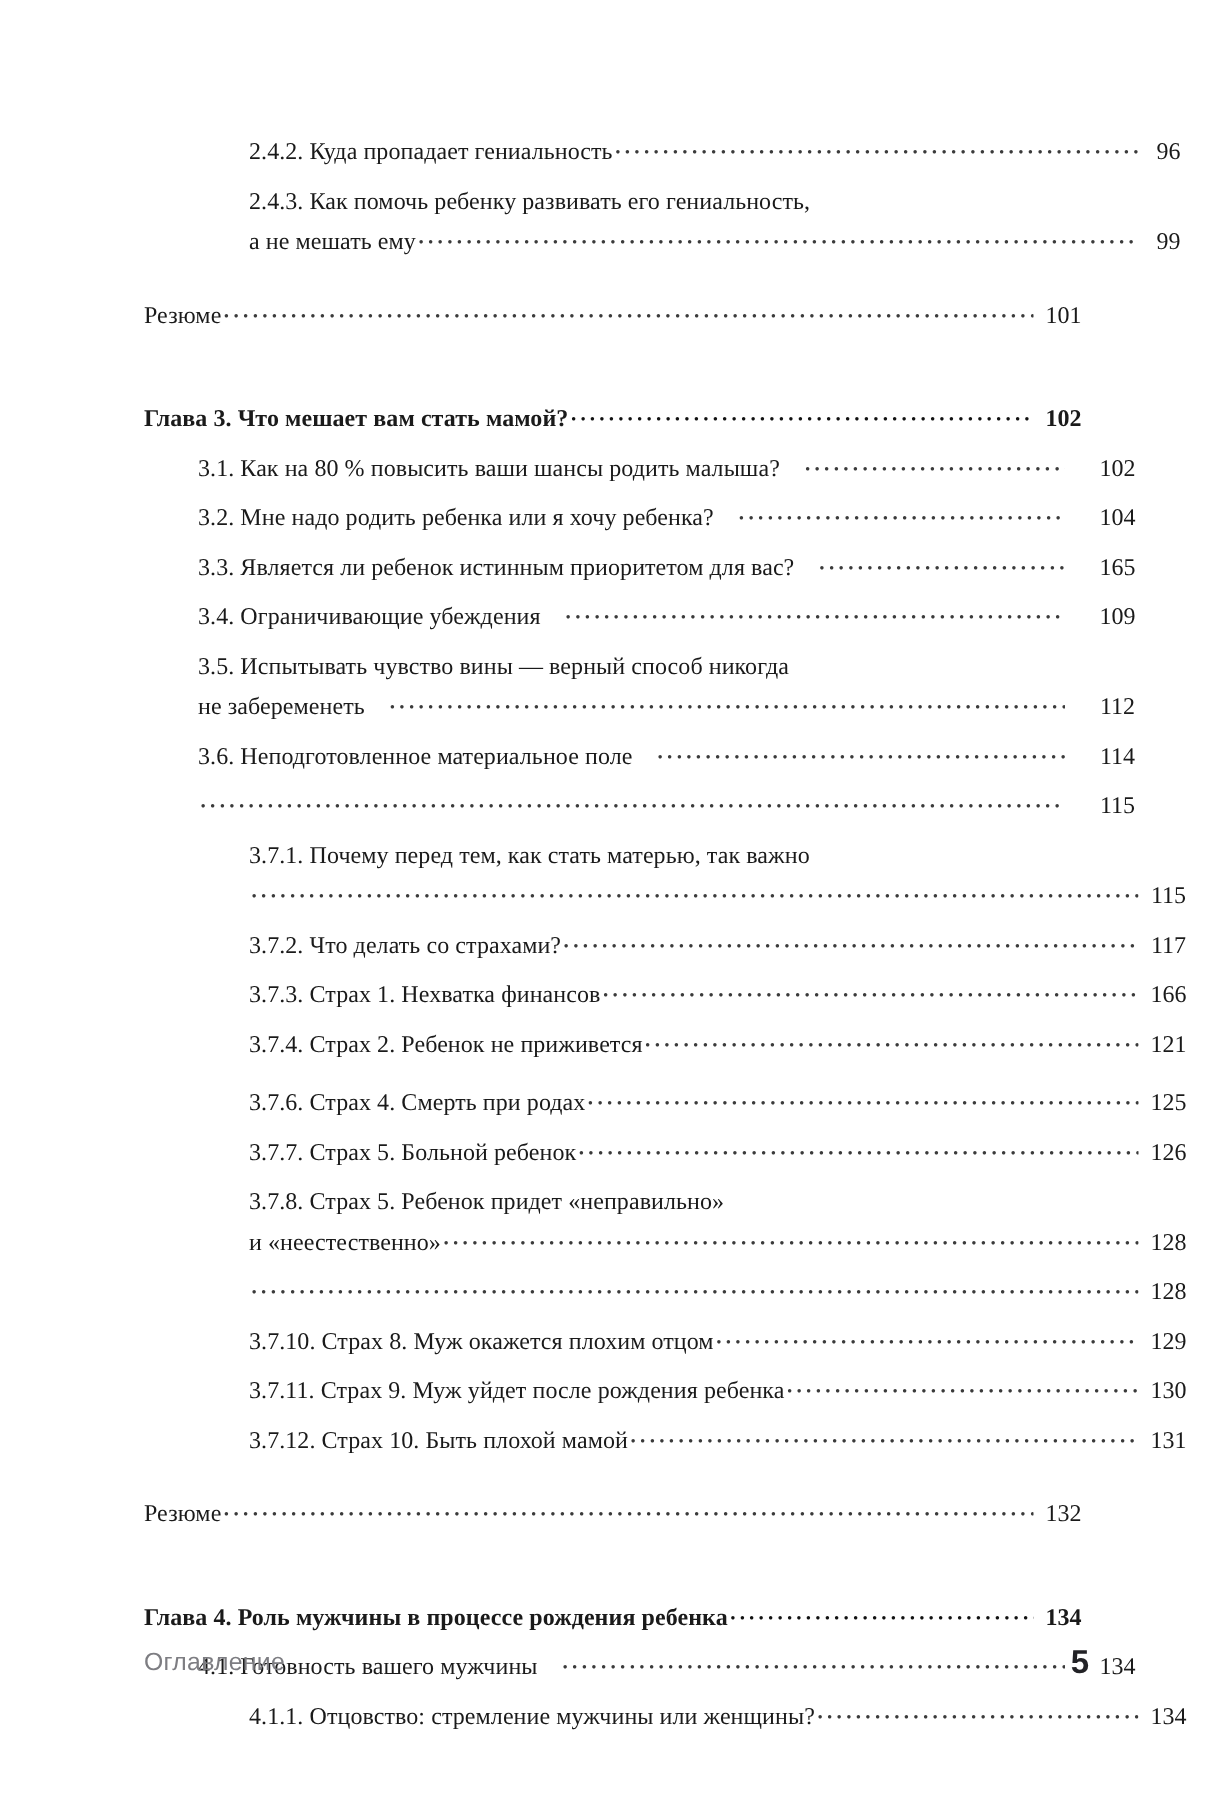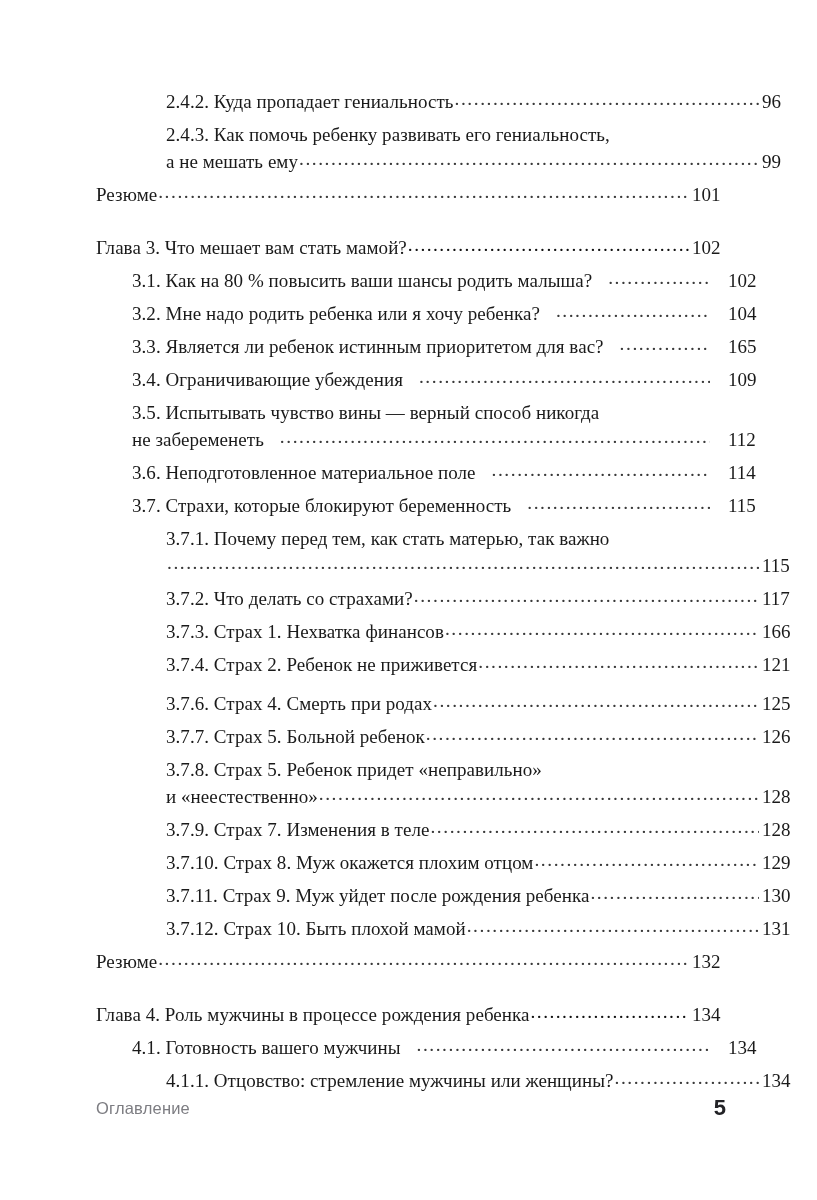--- a/index.html
+++ b/index.html
@@ -40,21 +40,21 @@
     width: 100%;
     margin: 0;
     padding: 0;
   }
 
   
   .line {
     display: flex;
     align-items: baseline;
     width: 100%;
-    font-size: 19px;
+    font-size: 16px;
     line-height: 27px;
     white-space: nowrap;
   }
 
   .entry-gap  { height: 6px; }
   .chapter-gap{ height: 26px; }
 
   .txt {
     flex: 0 0 auto;
     letter-spacing: 0.05px;
@@ -75,33 +75,33 @@
     left: 0;
     bottom: 0;
     letter-spacing: 1.55px;
     color: #3a3a3a;
     font-size: 19.4px;
     line-height: 1em;
   }
 
   .pg {
     flex: 0 0 auto;
-    text-align: left;
+    text-align: center;
     min-width: 34px;
     padding-left: 2px;
   }
 
   
-  .lvl0 { margin-left: 0px; }
+  .lvl0 { margin-left: 0px; margin-top: 16px; }
   .lvl1 { margin-left: 36px; gap: 15px; }
   .lvl2 { margin-left: 70px; }
 
   
   .chapter .txt,
-  .chapter .pg { font-weight: normal; }
+  .chapter .pg { font-weight: bold; }
   .chapter .leader::before { color: #111; letter-spacing: 1.45px; }
 
   
   .cont { }
 
   
   .footer {
     position: absolute;
     left: 96px;
     right: 91px;
@@ -211,21 +211,20 @@
       <div class="toc-entry">
         <div class="line lvl1">
           <span class="txt">3.6. Неподготовленное материальное поле</span>
           <span class="leader"></span>
           <span class="pg">114</span>
         </div>
       </div>
       <div class="entry-gap"></div>
       <div class="toc-entry">
         <div class="line lvl1">
-          <span class="txt">3.7. Страхи, которые блокируют беременность</span>
           <span class="leader"></span>
           <span class="pg">115</span>
         </div>
       </div>
       <div class="entry-gap"></div>
       <div class="toc-entry">
         <div class="line lvl2">
           <span class="txt">3.7.1. Почему перед тем, как стать матерью, так важно</span>
         </div>
         <div class="line lvl2 cont">
@@ -281,21 +280,20 @@
         </div>
         <div class="line lvl2 cont">
           <span class="txt">и «неестественно»</span>
           <span class="leader"></span>
           <span class="pg">128</span>
         </div>
       </div>
       <div class="entry-gap"></div>
       <div class="toc-entry">
         <div class="line lvl2">
-          <span class="txt">3.7.9. Страх 7. Изменения в теле</span>
           <span class="leader"></span>
           <span class="pg">128</span>
         </div>
       </div>
       <div class="entry-gap"></div>
       <div class="toc-entry">
         <div class="line lvl2">
           <span class="txt">3.7.10. Страх 8. Муж окажется плохим отцом</span>
           <span class="leader"></span>
           <span class="pg">129</span>

